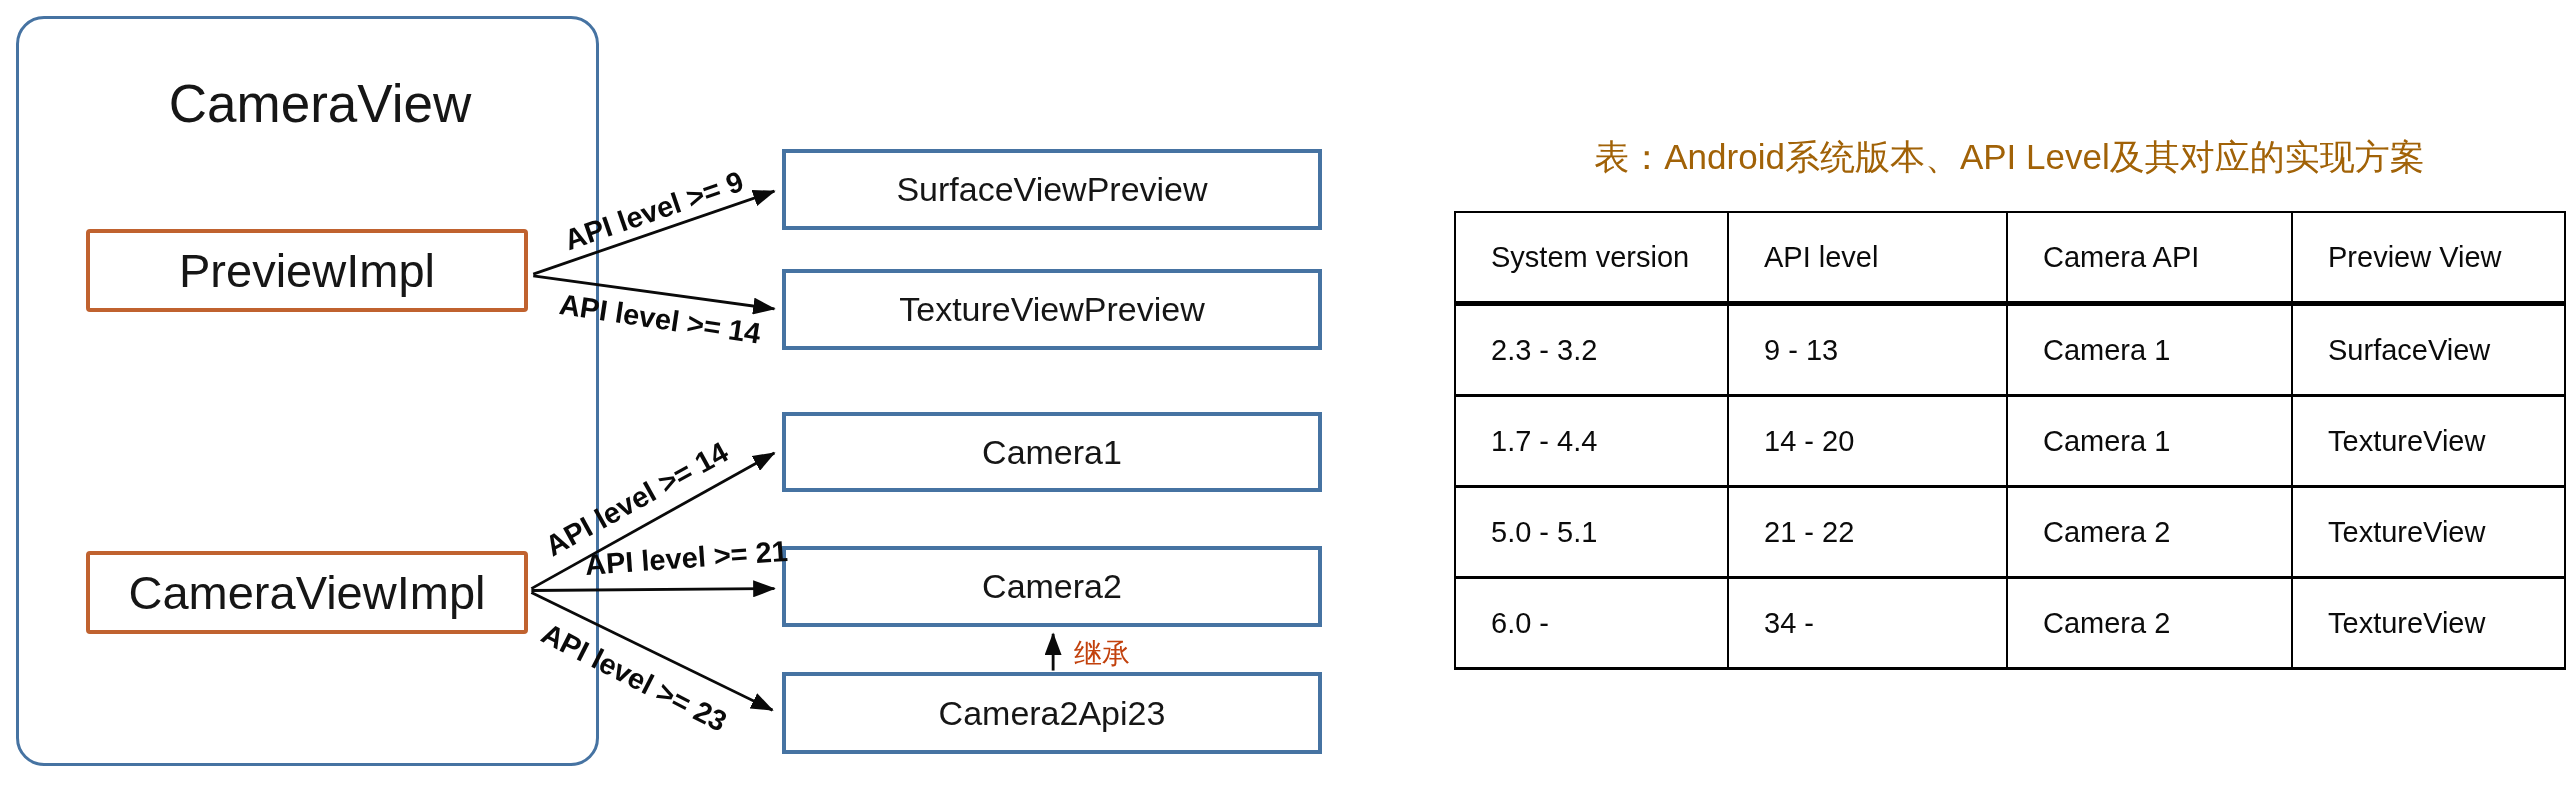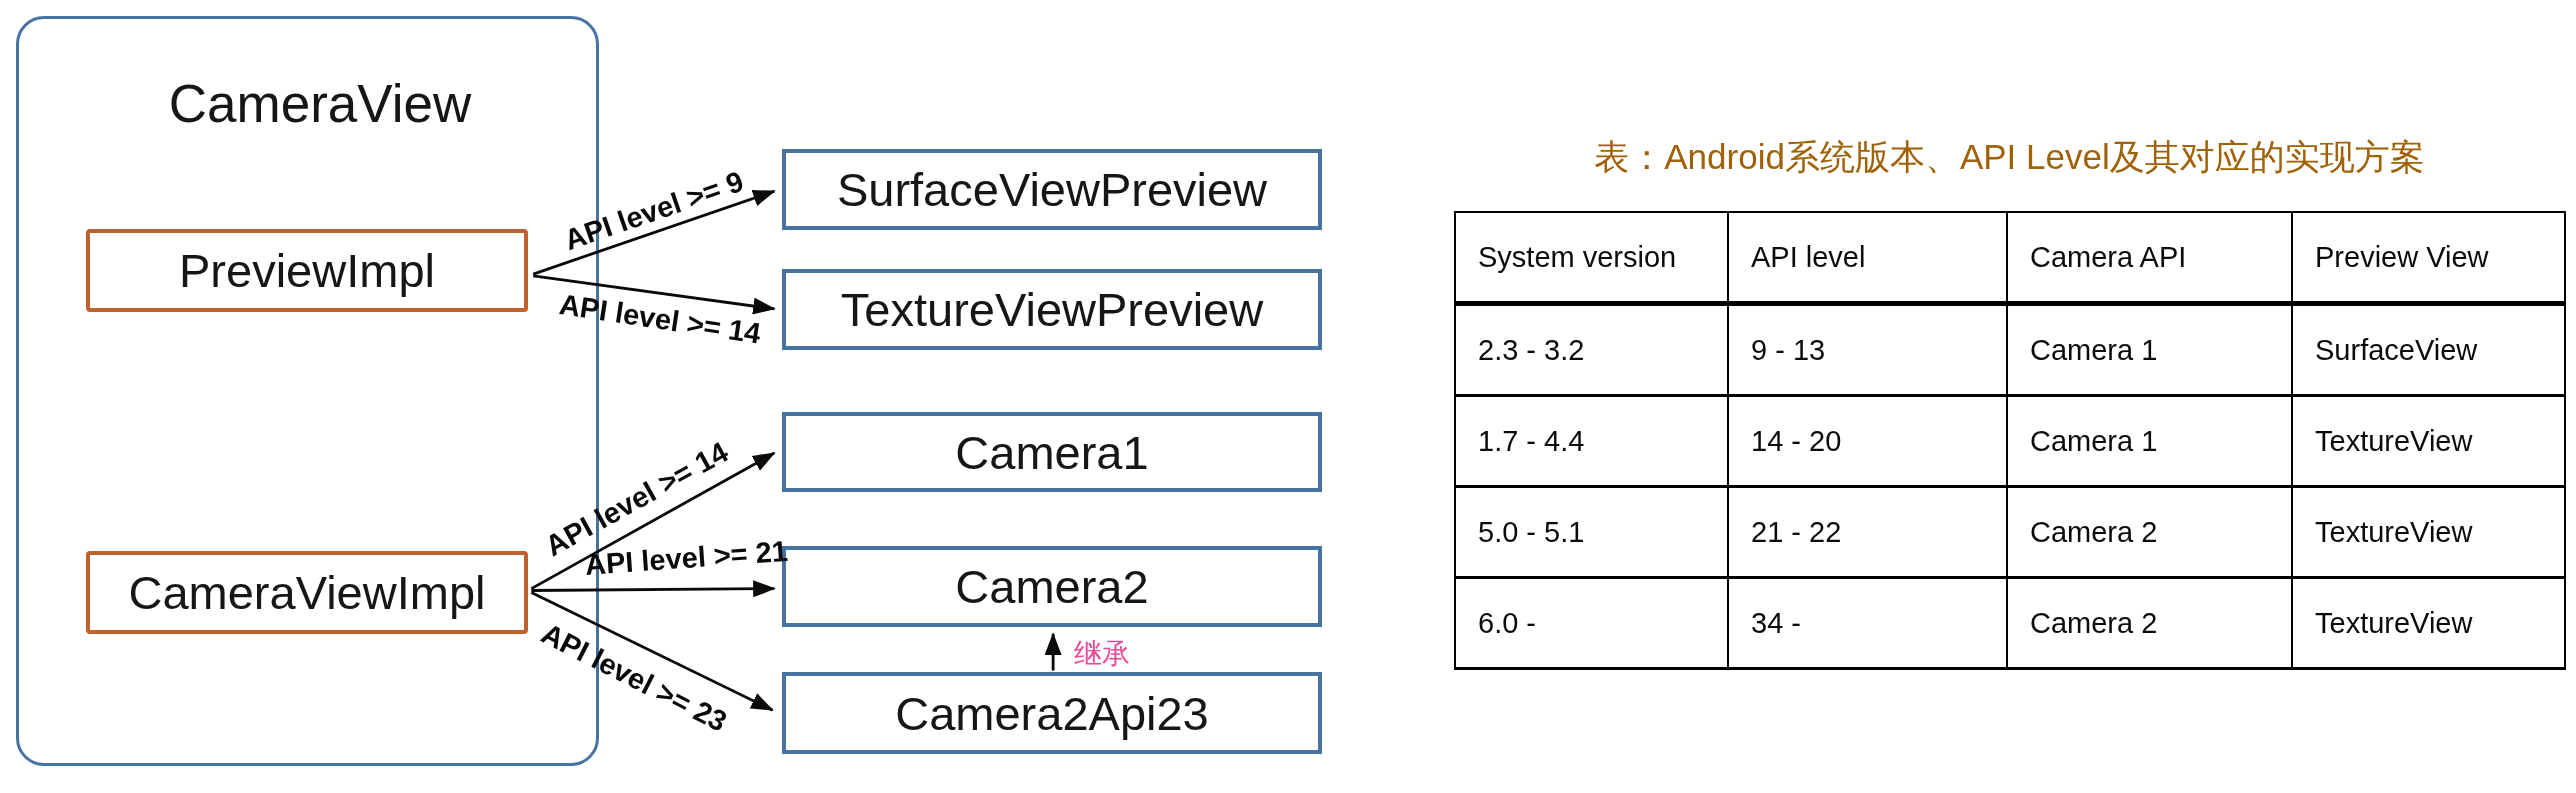--- a/index.html
+++ b/index.html
@@ -55,21 +55,21 @@
 
   .target-node {
     position: absolute;
     left: 782px;
     width: 532px;
     border: 4.7px solid #4673A2;
     background: #ffffff;
     display: flex;
     align-items: center;
     justify-content: center;
-    font-size: 47px;
+    font-size: 34px;
     font-weight: 500;
   }
   #surfaceviewpreview-node { top: 149px; height: 73px; }
   #textureviewpreview-node { top: 269px; height: 73px; }
   #camera1-node            { top: 412px; height: 72px; }
   #camera2-node            { top: 546px; height: 73px; }
   #camera2api23-node       { top: 672px; height: 74px; }
 
   #arrow-layer {
     position: absolute;
@@ -93,21 +93,21 @@
   #edge-label-1 { left: 562px; top: 288px; transform: rotate(8.5deg); transform-origin: 0 0; }
   #edge-label-2 { left: 556px; top: 530px; transform: rotate(-29deg); transform-origin: 0 100%; }
   #edge-label-3 { left: 584px; top: 549px; transform: rotate(-4deg);  transform-origin: 0 0; }
   #edge-label-4 { left: 551px; top: 617px; transform: rotate(27deg);  transform-origin: 0 0; }
 
   #inherit-label {
     position: absolute;
     left: 1074px; top: 635px;
     font-size: 28px;
     font-weight: 500;
-    color: #ec4899;
+    color: #c2410c;
   }
 
   
   .table-title {
     position: absolute;
     left: 1454px; top: 134px;
     width: 1111px;
     text-align: center;
     font-size: 35px;
     font-weight: 400;
@@ -118,21 +118,21 @@
     position: absolute;
     left: 1454px; top: 211px;
     width: 1111px;
     border-collapse: collapse;
     table-layout: fixed;
     background: #ffffff;
   }
   table.spec-table th, table.spec-table td {
     border: 2.8px solid #000000;
     height: 88px;
-    padding: 0 0 0 22px;
+    padding: 0 0 0 35px;
     text-align: left;
     vertical-align: middle;
     font-size: 29px;
     font-weight: 400;
     color: #0b0b0b;
     white-space: nowrap;
   }
   table.spec-table thead th {
     border-bottom: 5.7px solid #000000;
   }

